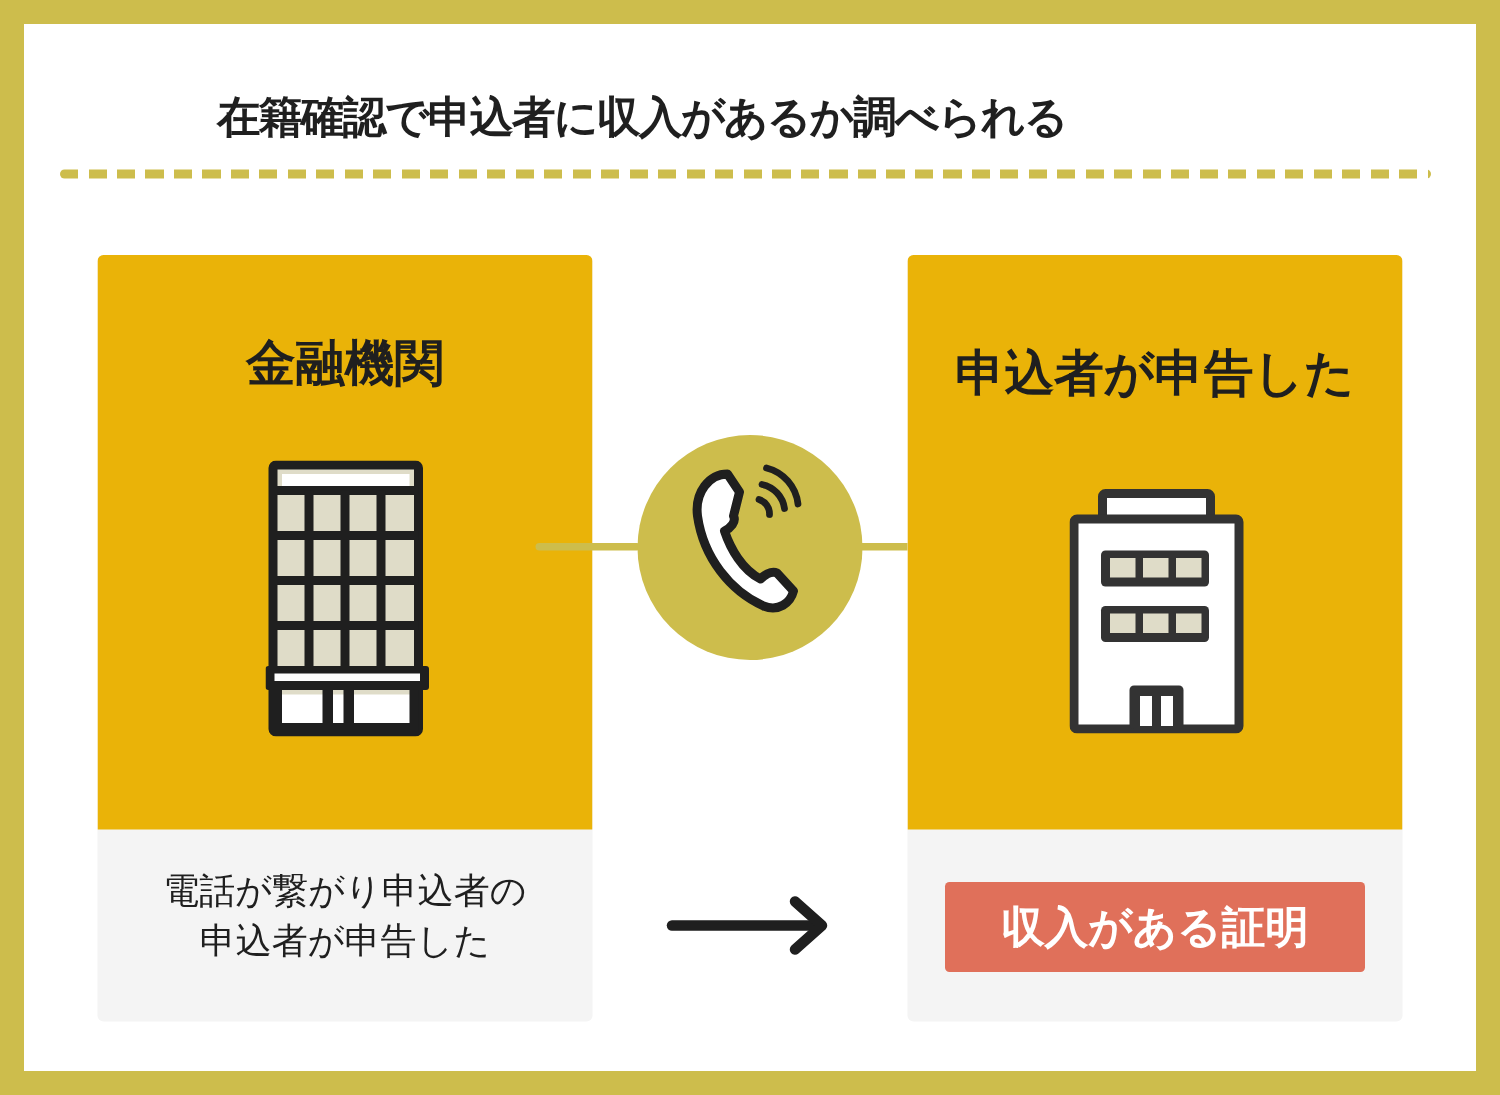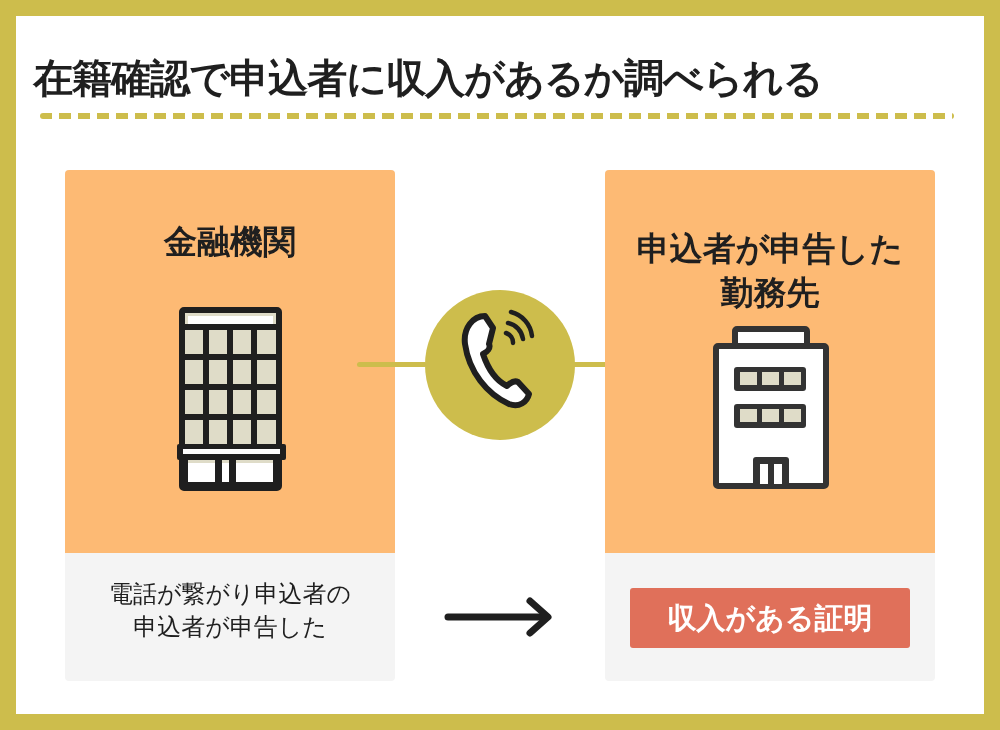--- a/index.html
+++ b/index.html
@@ -13,21 +13,21 @@
     position: absolute;
     left: 16px; top: 16px;
     width: 968px; height: 698px;
     background: #ffffff;
   }
   .title {
     position: absolute;
     left: 0; top: 50px;
     width: 856px;
     text-align: center;
-    font-size: 40px;
+    font-size: 29px;
     font-weight: bold;
     color: #1f1f1f;
     letter-spacing: -1px;
     line-height: 56px;
   }
   .title-rule {
     position: absolute;
     left: 40px; top: 113px;
     width: 914px; height: 6px;
     background-image: repeating-linear-gradient(90deg, #cdbd4c 0 12px, transparent 12px 19px);
@@ -39,21 +39,21 @@
     width: 330px; height: 511px;
     border-radius: 4px;
     overflow: hidden;
     background: #f4f4f4;
   }
   .panel.left { left: 65px; }
   .panel.right { left: 605px; }
   .panel-top {
     position: absolute; left: 0; top: 0;
     width: 330px; height: 383px;
-    background: #fdba74;
+    background: #eab308;
   }
   .panel-heading {
     position: absolute; left: 0; width: 330px;
     text-align: center;
     font-size: 33px; font-weight: bold; color: #1f1f1f;
     line-height: 44px;
   }
   .panel.left .panel-heading { top: 50px; }
   .panel.right .panel-heading { top: 36px; margin-top: 21px; }
   .panel-bottom-text {
@@ -143,21 +143,20 @@
 </div>
 <div class="flow-line-right"></div>
 <svg style="position:absolute;left:612px;top:346px;" width="32" height="36" viewBox="0 0 32 36">
   <path d="M8 4 L26 18 L8 32" fill="none" stroke="#cdbd4c" stroke-width="5" stroke-linecap="round" stroke-linejoin="round"></path>
 </svg>
 
 <div class="panel right">
   <div class="panel-top">
     <div class="panel-heading">
       <div>申込者が申告した</div>
-      <div>勤務先</div>
     </div>
     <svg class="icon-svg" style="left:108px; top:155px;" width="118" height="164" viewBox="0 0 118 164">
       <rect x="22" y="4" width="72" height="20" fill="#ffffff" stroke="#333333" stroke-width="6" rx="2"></rect>
       <rect x="3" y="21" width="110" height="140" fill="#ffffff" stroke="#333333" stroke-width="6" rx="2"></rect>
       <rect x="21" y="42" width="72" height="24" rx="3" fill="#333333"></rect>
       <rect x="27" y="47" width="17" height="13" fill="#dfdcc8"></rect>
       <rect x="49" y="47" width="17" height="13" fill="#dfdcc8"></rect>
       <rect x="71" y="47" width="17" height="13" fill="#dfdcc8"></rect>
       <rect x="21" y="79" width="72" height="24" rx="3" fill="#333333"></rect>
       <rect x="27" y="84" width="17" height="13" fill="#dfdcc8"></rect>

